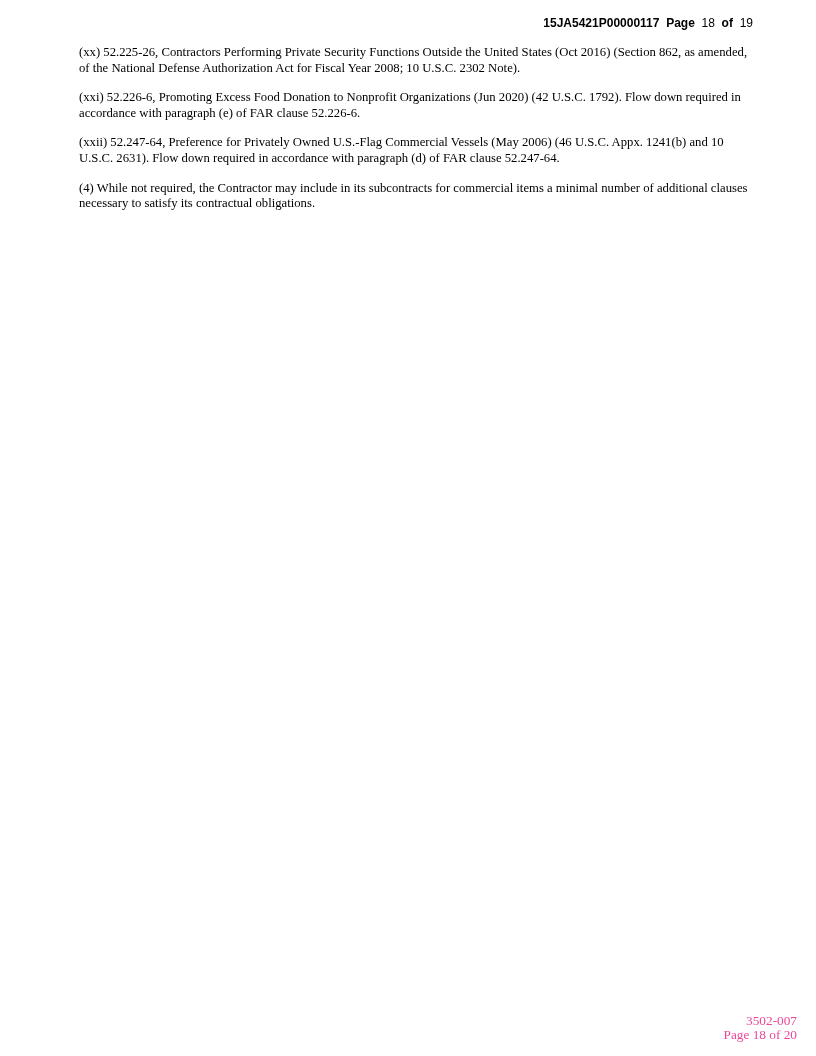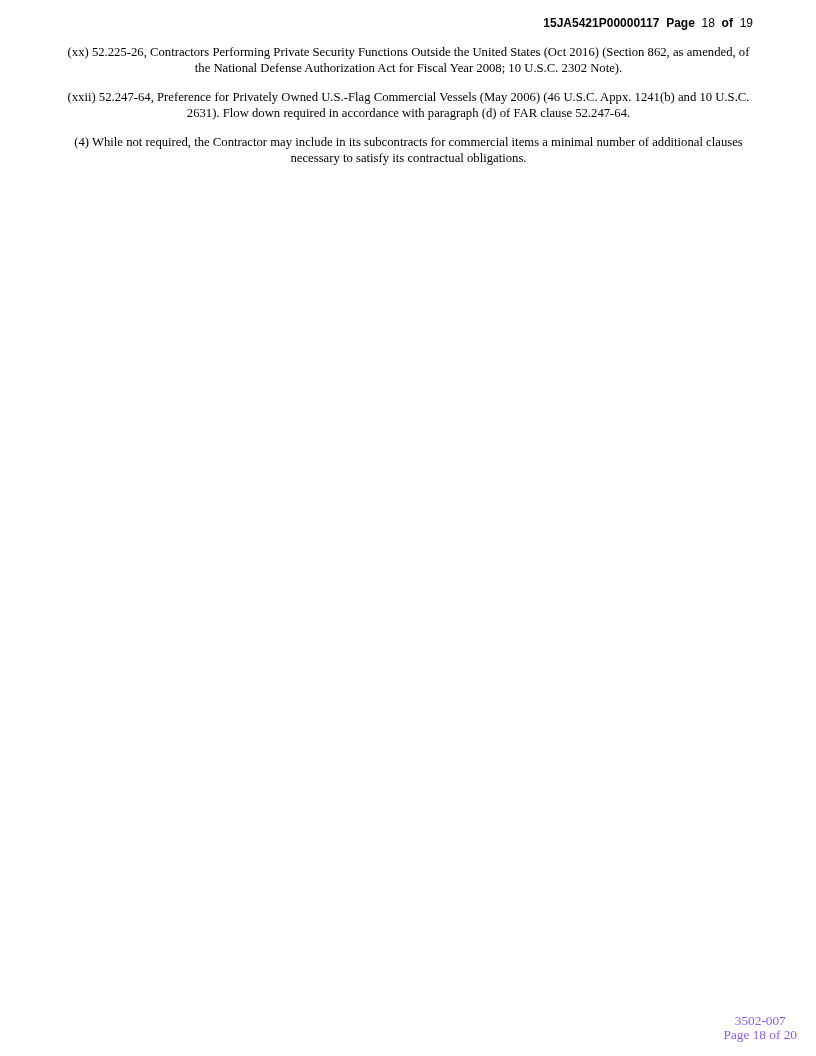--- a/index.html
+++ b/index.html
@@ -1,15 +1,15 @@
 <!DOCTYPE html>
 <html><head>
 <meta charset="utf-8">
 <style>
-  * { box-sizing: border-box; text-align: center; }
+  * { box-sizing: border-box; }
   html, body {
     margin: 0;
     padding: 0;
     background: #ffffff;
   }
   .page {
     position: relative;
     width: 816px;
     height: 1056px;
     background: #ffffff;
@@ -36,50 +36,51 @@
     top: 45px;
     left: 63px;
     width: 691px;
     font-family: "Liberation Serif", serif;
     font-size: 12.7px;
     line-height: 15.6px;
     color: #000000;
     text-align: left;
   }
   .content p {
-    margin: 0 0 14px 0;
+    margin: 0 0 14px 16px;
     padding: 0;
   }
   
   .footer {
     position: absolute;
     right: 19px;
     bottom: 14px;
     text-align: right;
     font-family: "Liberation Serif", serif;
     font-size: 13.3px;
     line-height: 14px;
-    color: #8b5cf6;
+    color: #ec4899;
   }
 </style>
 </head>
 <body>
 
 <div class="page">
 
   <div class="header">
     <span class="seg">15JA5421P00000117</span>
     <span class="seg">Page</span>
     <span class="seg normal">18</span>
     <span class="seg">of</span>
     <span class="seg normal">19</span>
   </div>
 
   <div class="content">
     <p>(xx) 52.225-26, Contractors Performing Private Security Functions Outside the United States (Oct 2016) (Section 862, as amended, of the National Defense Authorization Act for Fiscal Year 2008; 10 U.S.C. 2302 Note).</p>
+    <p>(xxi) 52.226-6, Promoting Excess Food Donation to Nonprofit Organizations (Jun 2020) (42 U.S.C. 1792). Flow down required in accordance with paragraph (e) of FAR clause 52.226-6.</p>
     <p>(xxii) 52.247-64, Preference for Privately Owned U.S.-Flag Commercial Vessels (May 2006) (46 U.S.C. Appx. 1241(b) and 10 U.S.C. 2631). Flow down required in accordance with paragraph (d) of FAR clause 52.247-64.</p>
     <p>(4) While not required, the Contractor may include in its subcontracts for commercial items a minimal number of additional clauses necessary to satisfy its contractual obligations.</p>
   </div>
 
   <div class="footer">
     <div>3502-007</div>
     <div>Page 18 of 20</div>
   </div>
 
 </div>

